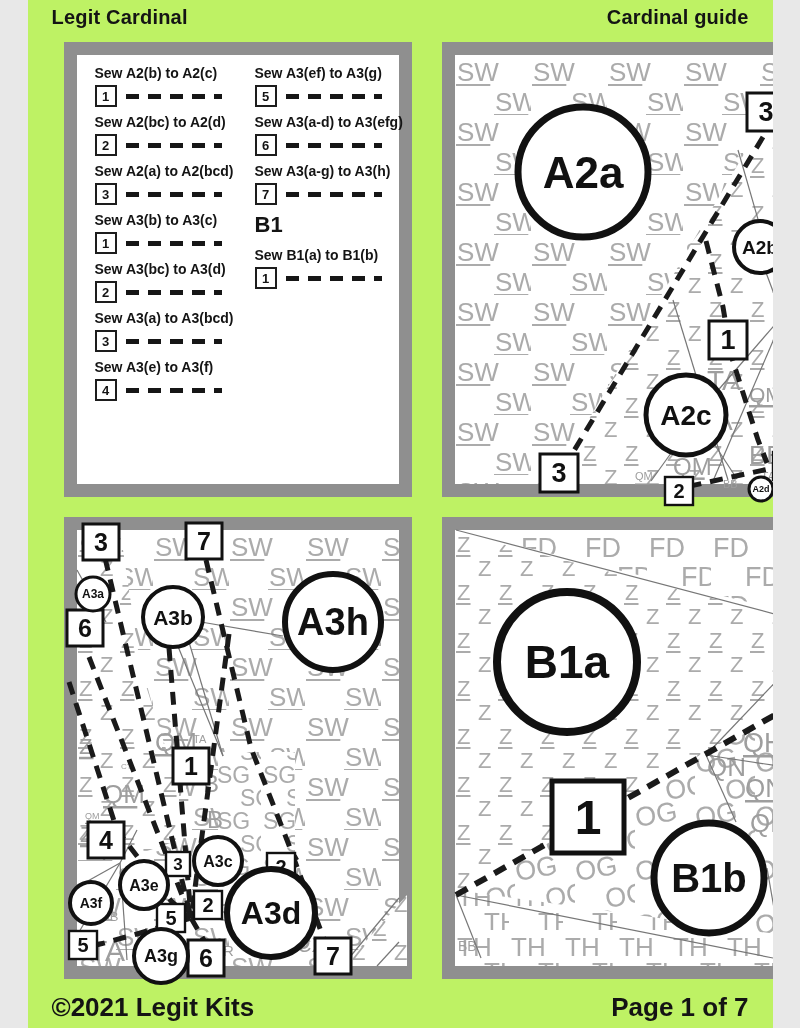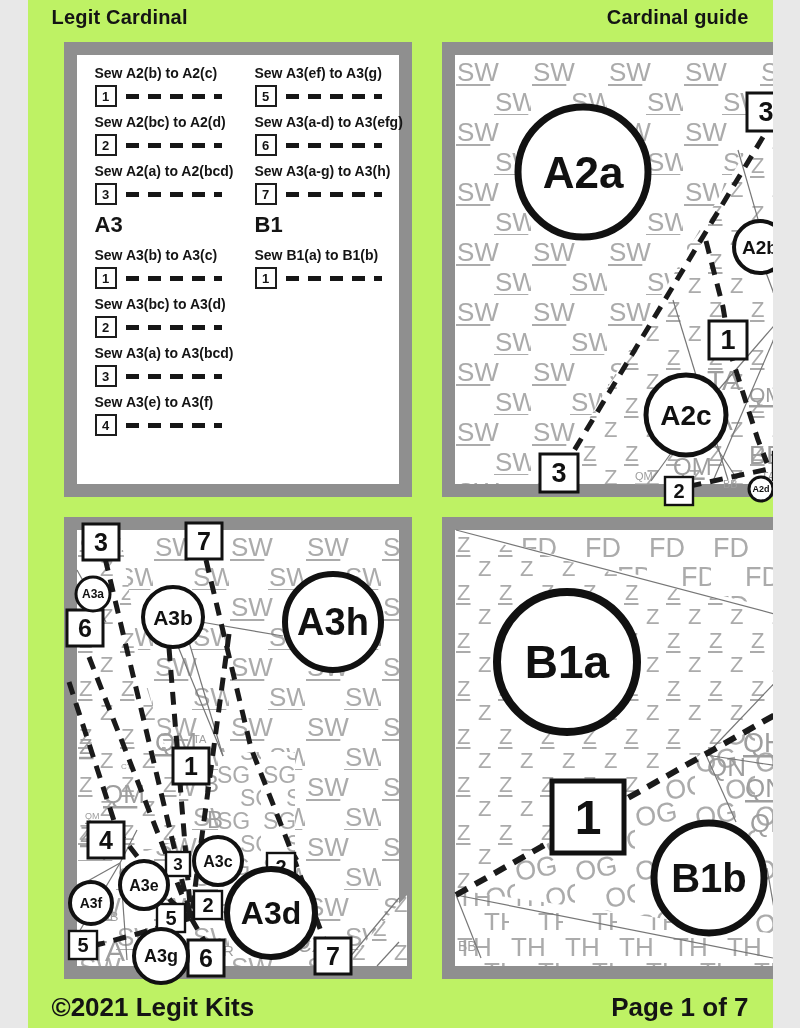--- a/index.html
+++ b/index.html
@@ -47,21 +47,20 @@
           <div class="istep">Sew A2(bc) to A2(d)</div>
           <div class="irow">
             <span class="ibox">2</span>
             <span class="idash"></span>
           </div>
           <div class="istep">Sew A2(a) to A2(bcd)</div>
           <div class="irow">
             <span class="ibox">3</span>
             <span class="idash"></span>
           </div>
-          <div class="ihead gap">A3</div>
           <div class="istep">Sew A3(b) to A3(c)</div>
           <div class="irow">
             <span class="ibox">1</span>
             <span class="idash"></span>
           </div>
           <div class="istep">Sew A3(bc) to A3(d)</div>
           <div class="irow">
             <span class="ibox">2</span>
             <span class="idash"></span>
           </div>

